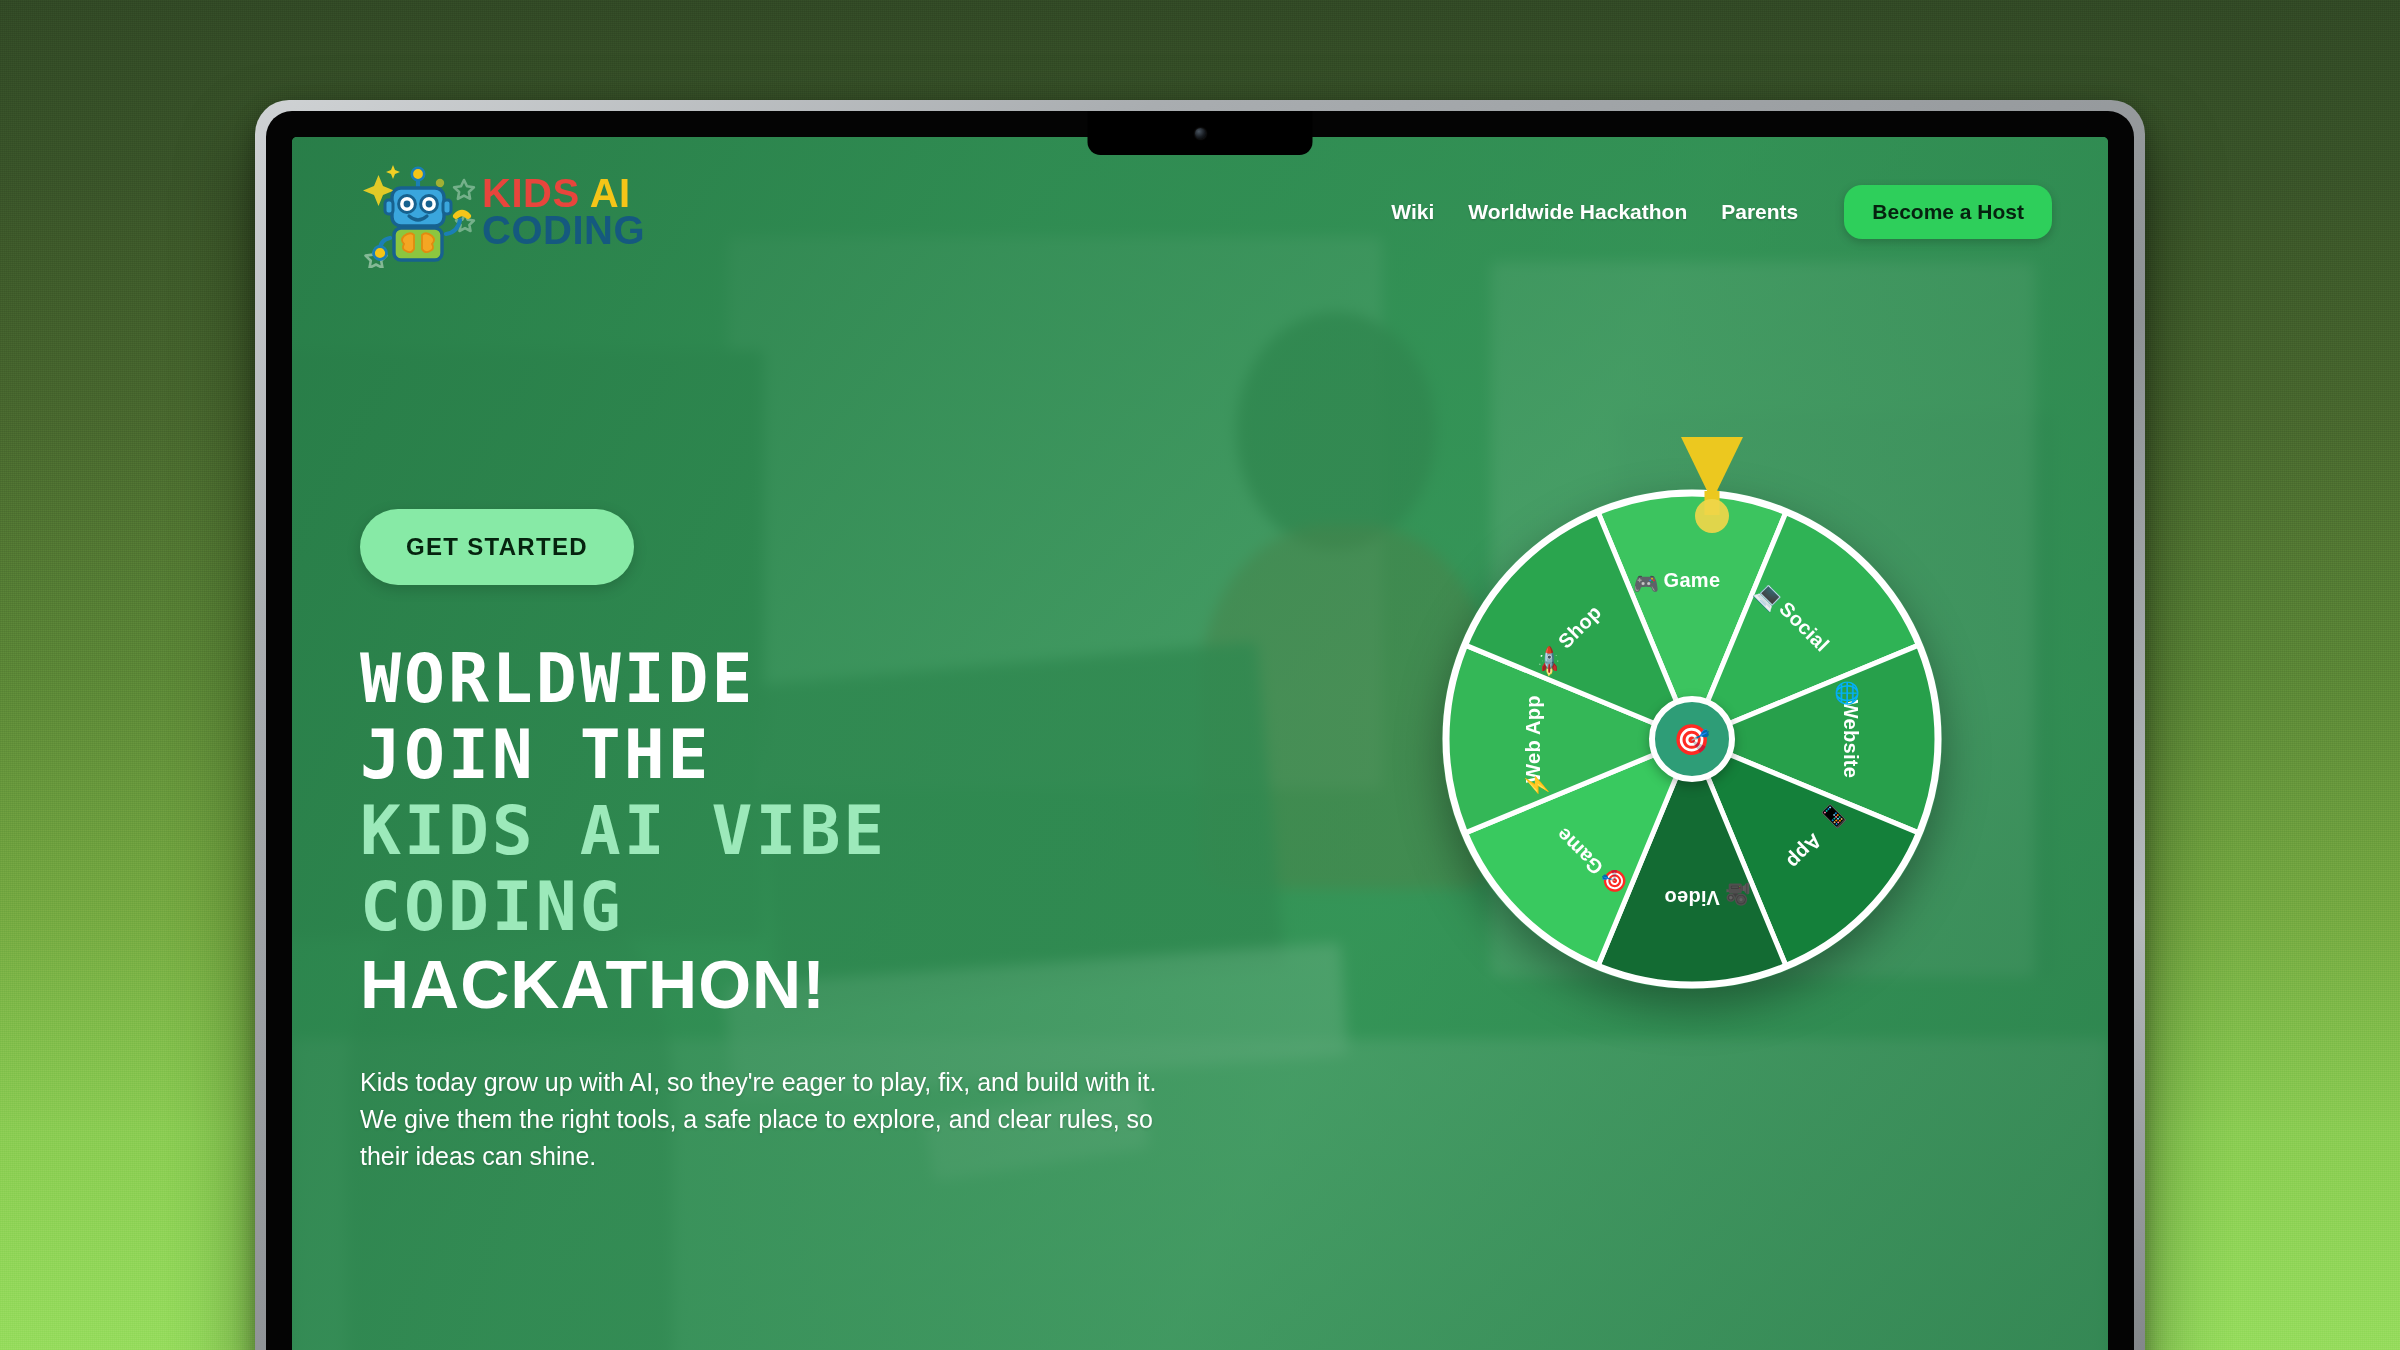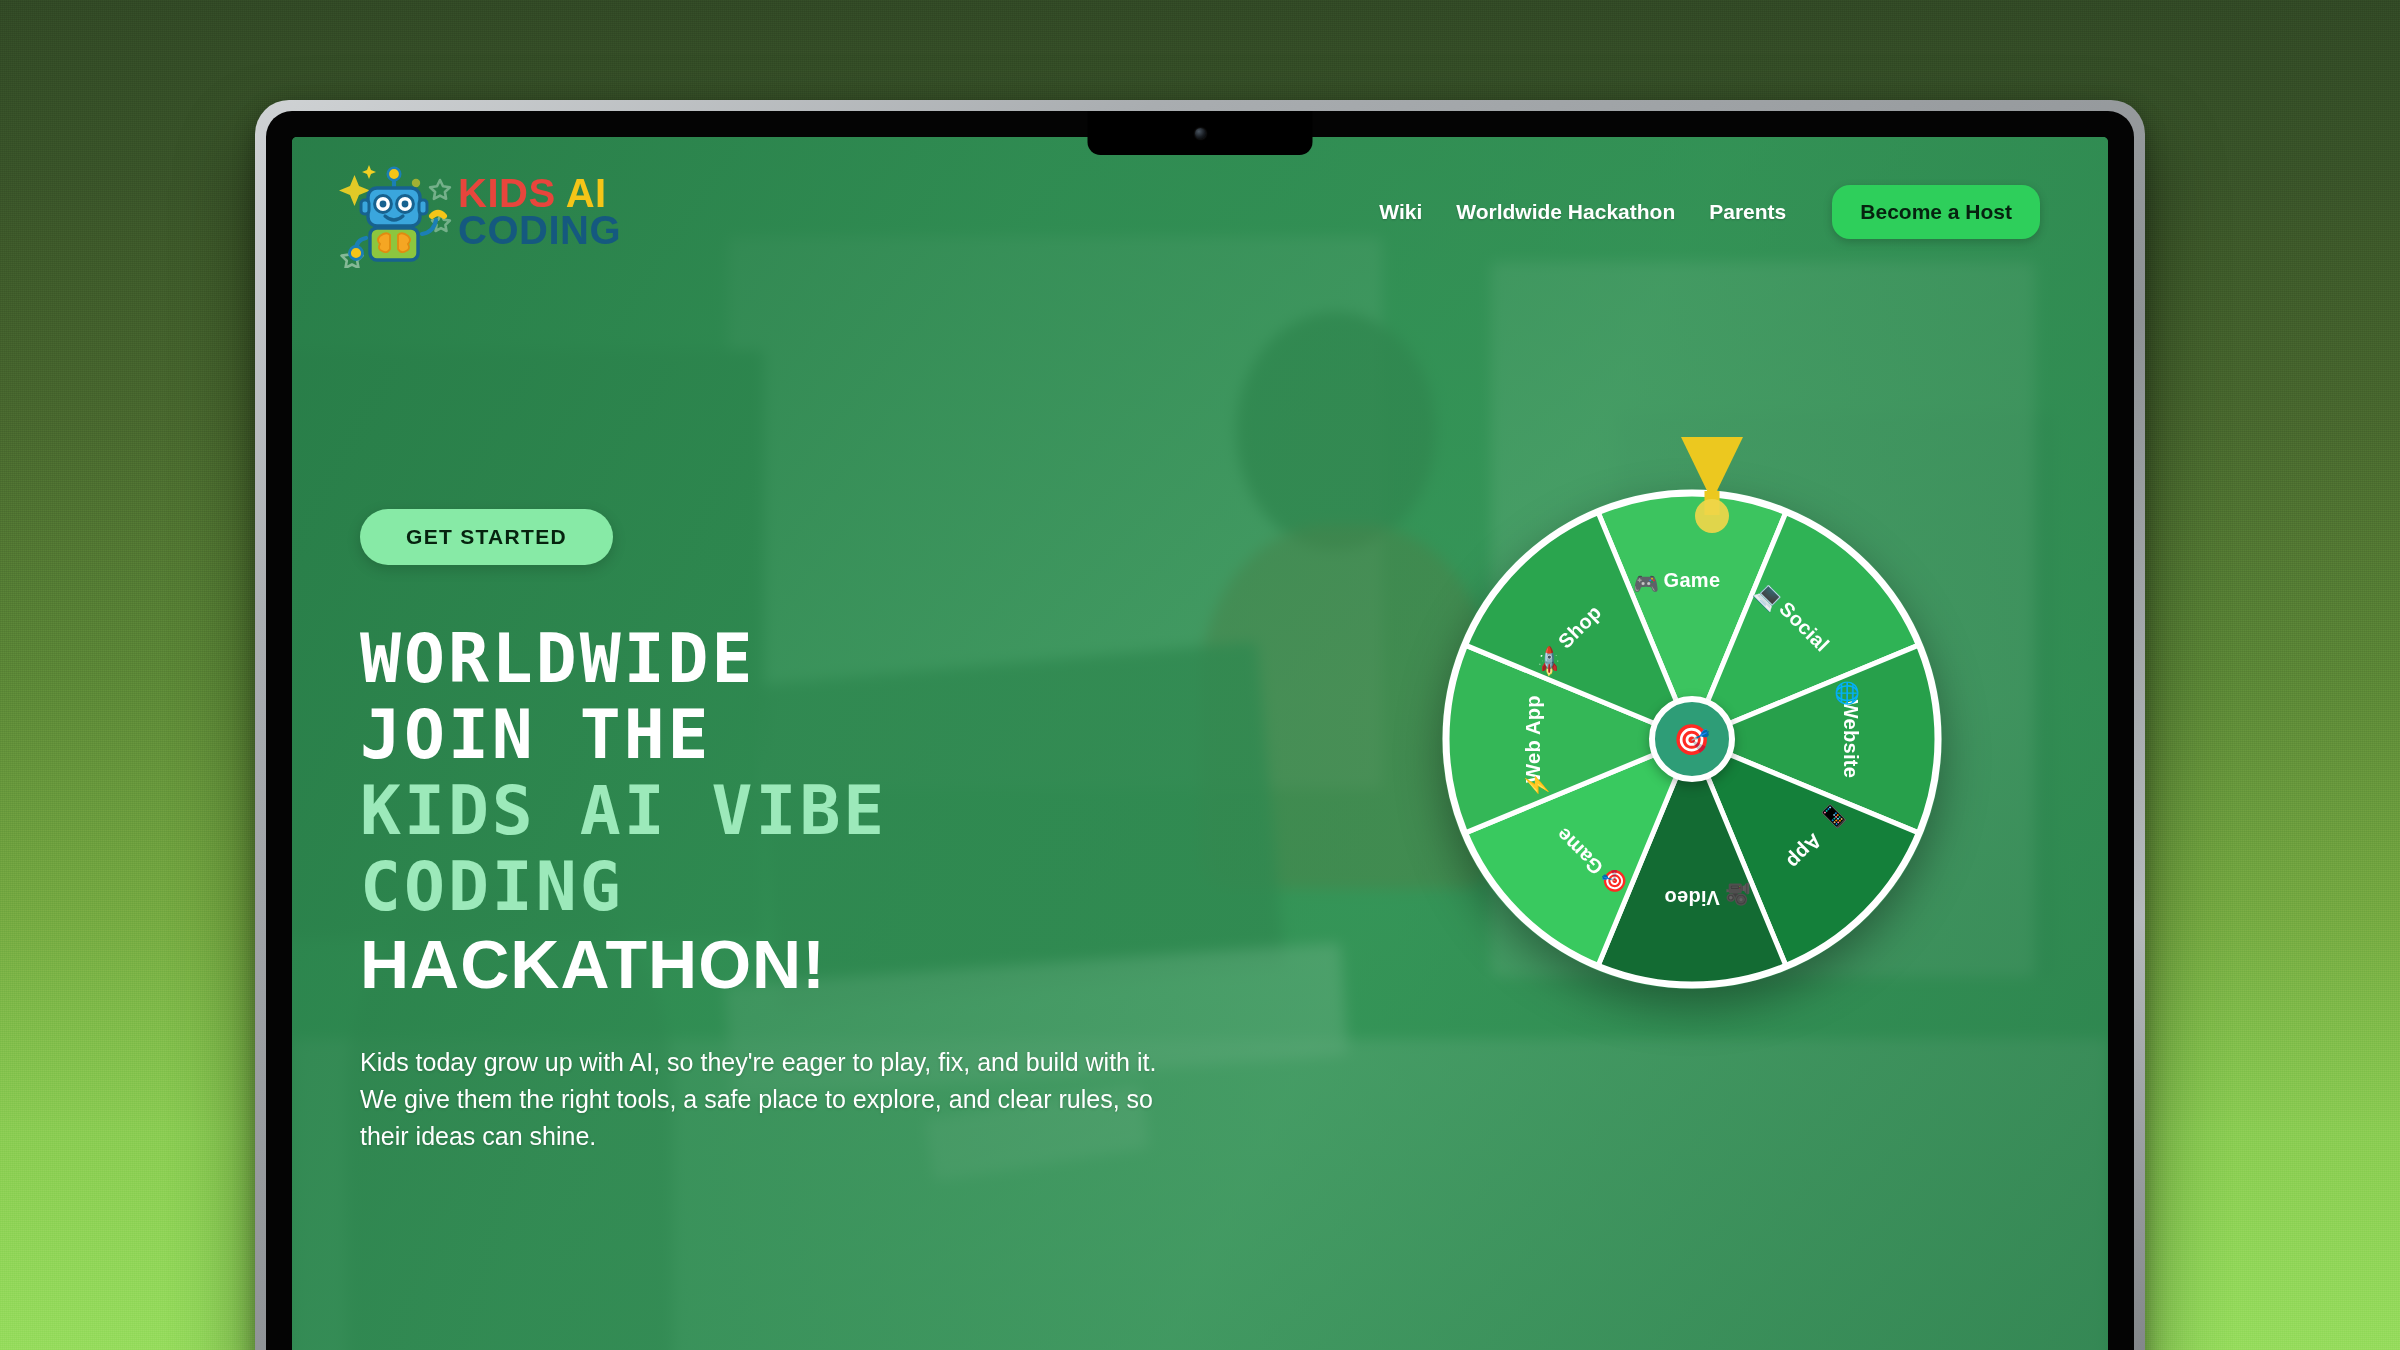--- a/index.html
+++ b/index.html
@@ -71,23 +71,23 @@
   #wash{
     position:absolute; inset:0;
     background:
       linear-gradient(115deg, rgba(40,125,72,.93) 0%, rgba(47,140,82,.80) 32%,
                       rgba(52,150,88,.64) 60%, rgba(44,130,77,.80) 100%),
       linear-gradient(180deg, rgba(35,112,65,.42) 0%, rgba(45,132,78,.18) 45%, rgba(38,118,70,.48) 100%);
   }
 
   
   #header{
-    position:absolute; top:0; left:0; right:12px; height:150px;
+    position:absolute; top:0; left:0; right:0; height:150px;
     display:flex; align-items:center; justify-content:space-between;
-    padding:0 56px 0 44px; z-index:25;
+    padding:0 56px 0 68px; z-index:25;
   }
   #logo{ display:flex; align-items:center; gap:4px; position:relative; }
   #logo-mark{ position:relative; width:116px; height:112px; flex:none; }
   #logo-text{ display:flex; flex-direction:column; line-height:.93; margin-left:2px; }
   .logo-row1{ font-size:40px; font-weight:800; letter-spacing:.5px; }
   .logo-row1 .kids{ color:#e8453c; }
   .logo-row1 .ai{ color:#f5c518; }
   .logo-row2{ font-size:40px; font-weight:800; color:#15597f; letter-spacing:.5px; }
 
   #nav{ display:flex; align-items:center; gap:34px; }
@@ -99,22 +99,22 @@
     background:#2ecf5b; color:#06220f; font-size:21px; font-weight:700;
     padding:15px 28px; border-radius:18px; border:none; cursor:pointer;
     margin-left:12px; white-space:nowrap;
     box-shadow:0 3px 10px rgba(0,0,0,.2);
   }
 
   
   #hero{ position:absolute; left:68px; top:372px; width:880px; z-index:20; }
   #get-started{
     display:inline-block; background:#87eaa6; color:#06230f;
-    font-size:21px; font-weight:700; letter-spacing:1.3px;
-    padding:16px 46px; border-radius:40px; border:none; cursor:pointer;
+    font-size:24px; font-weight:700; letter-spacing:1.3px;
+    padding:24px 46px; border-radius:40px; border:none; cursor:pointer;
     box-shadow:0 4px 14px rgba(0,0,0,.17);
   }
   #headline{
     margin-top:56px;
     font-family:"DejaVu Sans Mono", monospace;
     font-weight:700; font-size:68px; line-height:1.12;
     letter-spacing:3px;
   }
   #headline .l-white{ color:#ffffff; display:block; }
   #headline .l-mint{ color:#9ce9ba; display:block; }

